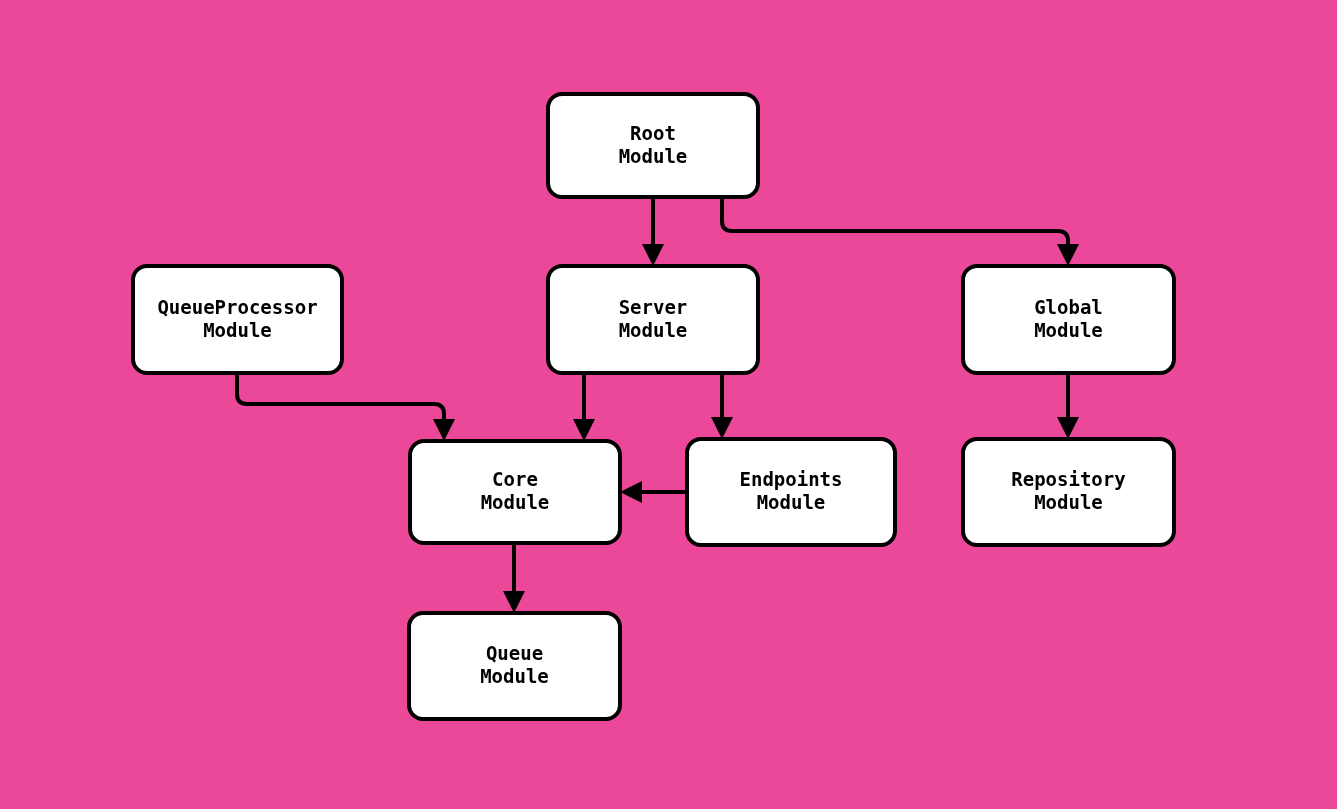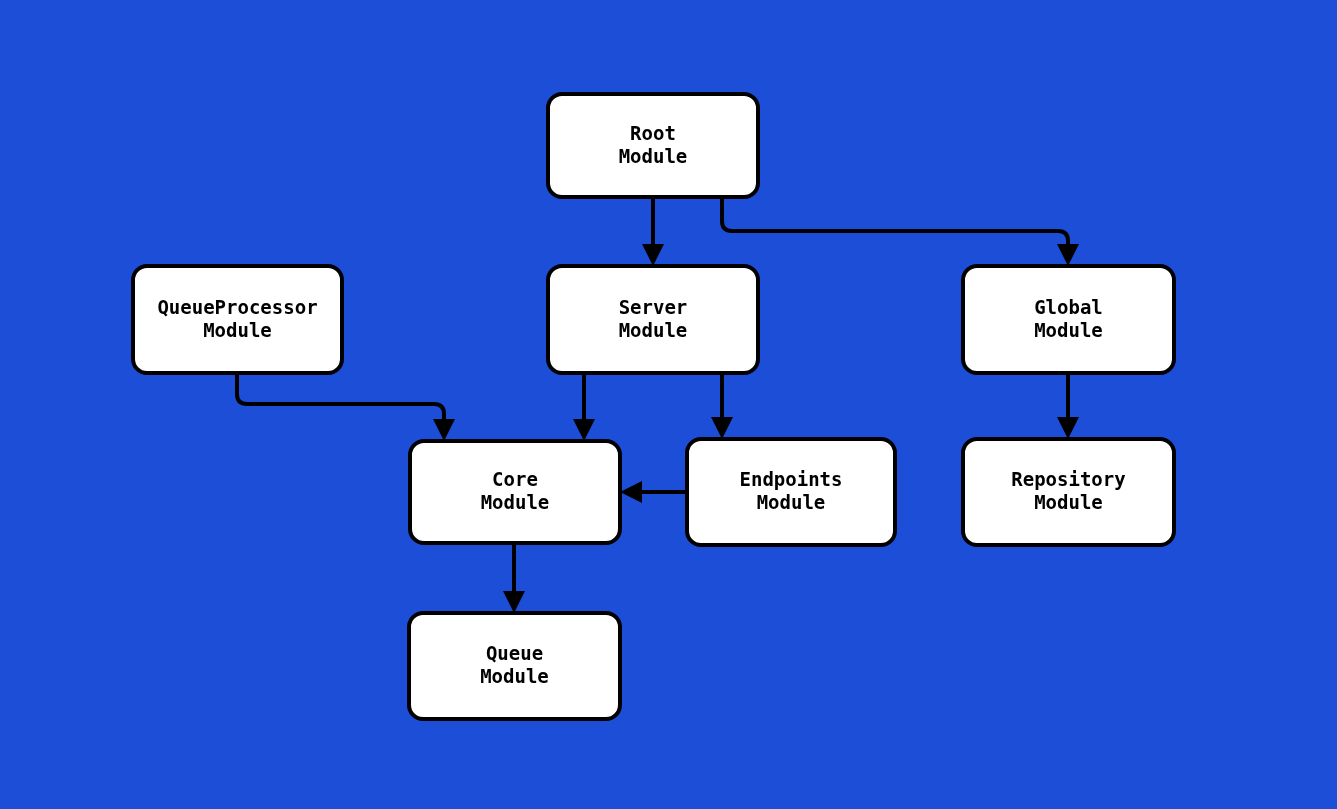--- a/index.html
+++ b/index.html
@@ -11,21 +11,21 @@
   body {
     width: 1337px;
     height: 809px;
     overflow: hidden;
     font-family: "DejaVu Sans Mono", monospace;
   }
   #diagram-root {
     position: relative;
     width: 1337px;
     height: 809px;
-    background: #1d4ed8;
+    background: #ec4899;
   }
   svg.diagram-canvas {
     position: absolute;
     top: 0;
     left: 0;
     width: 1337px;
     height: 809px;
     display: block;
   }
   .node-rect {

